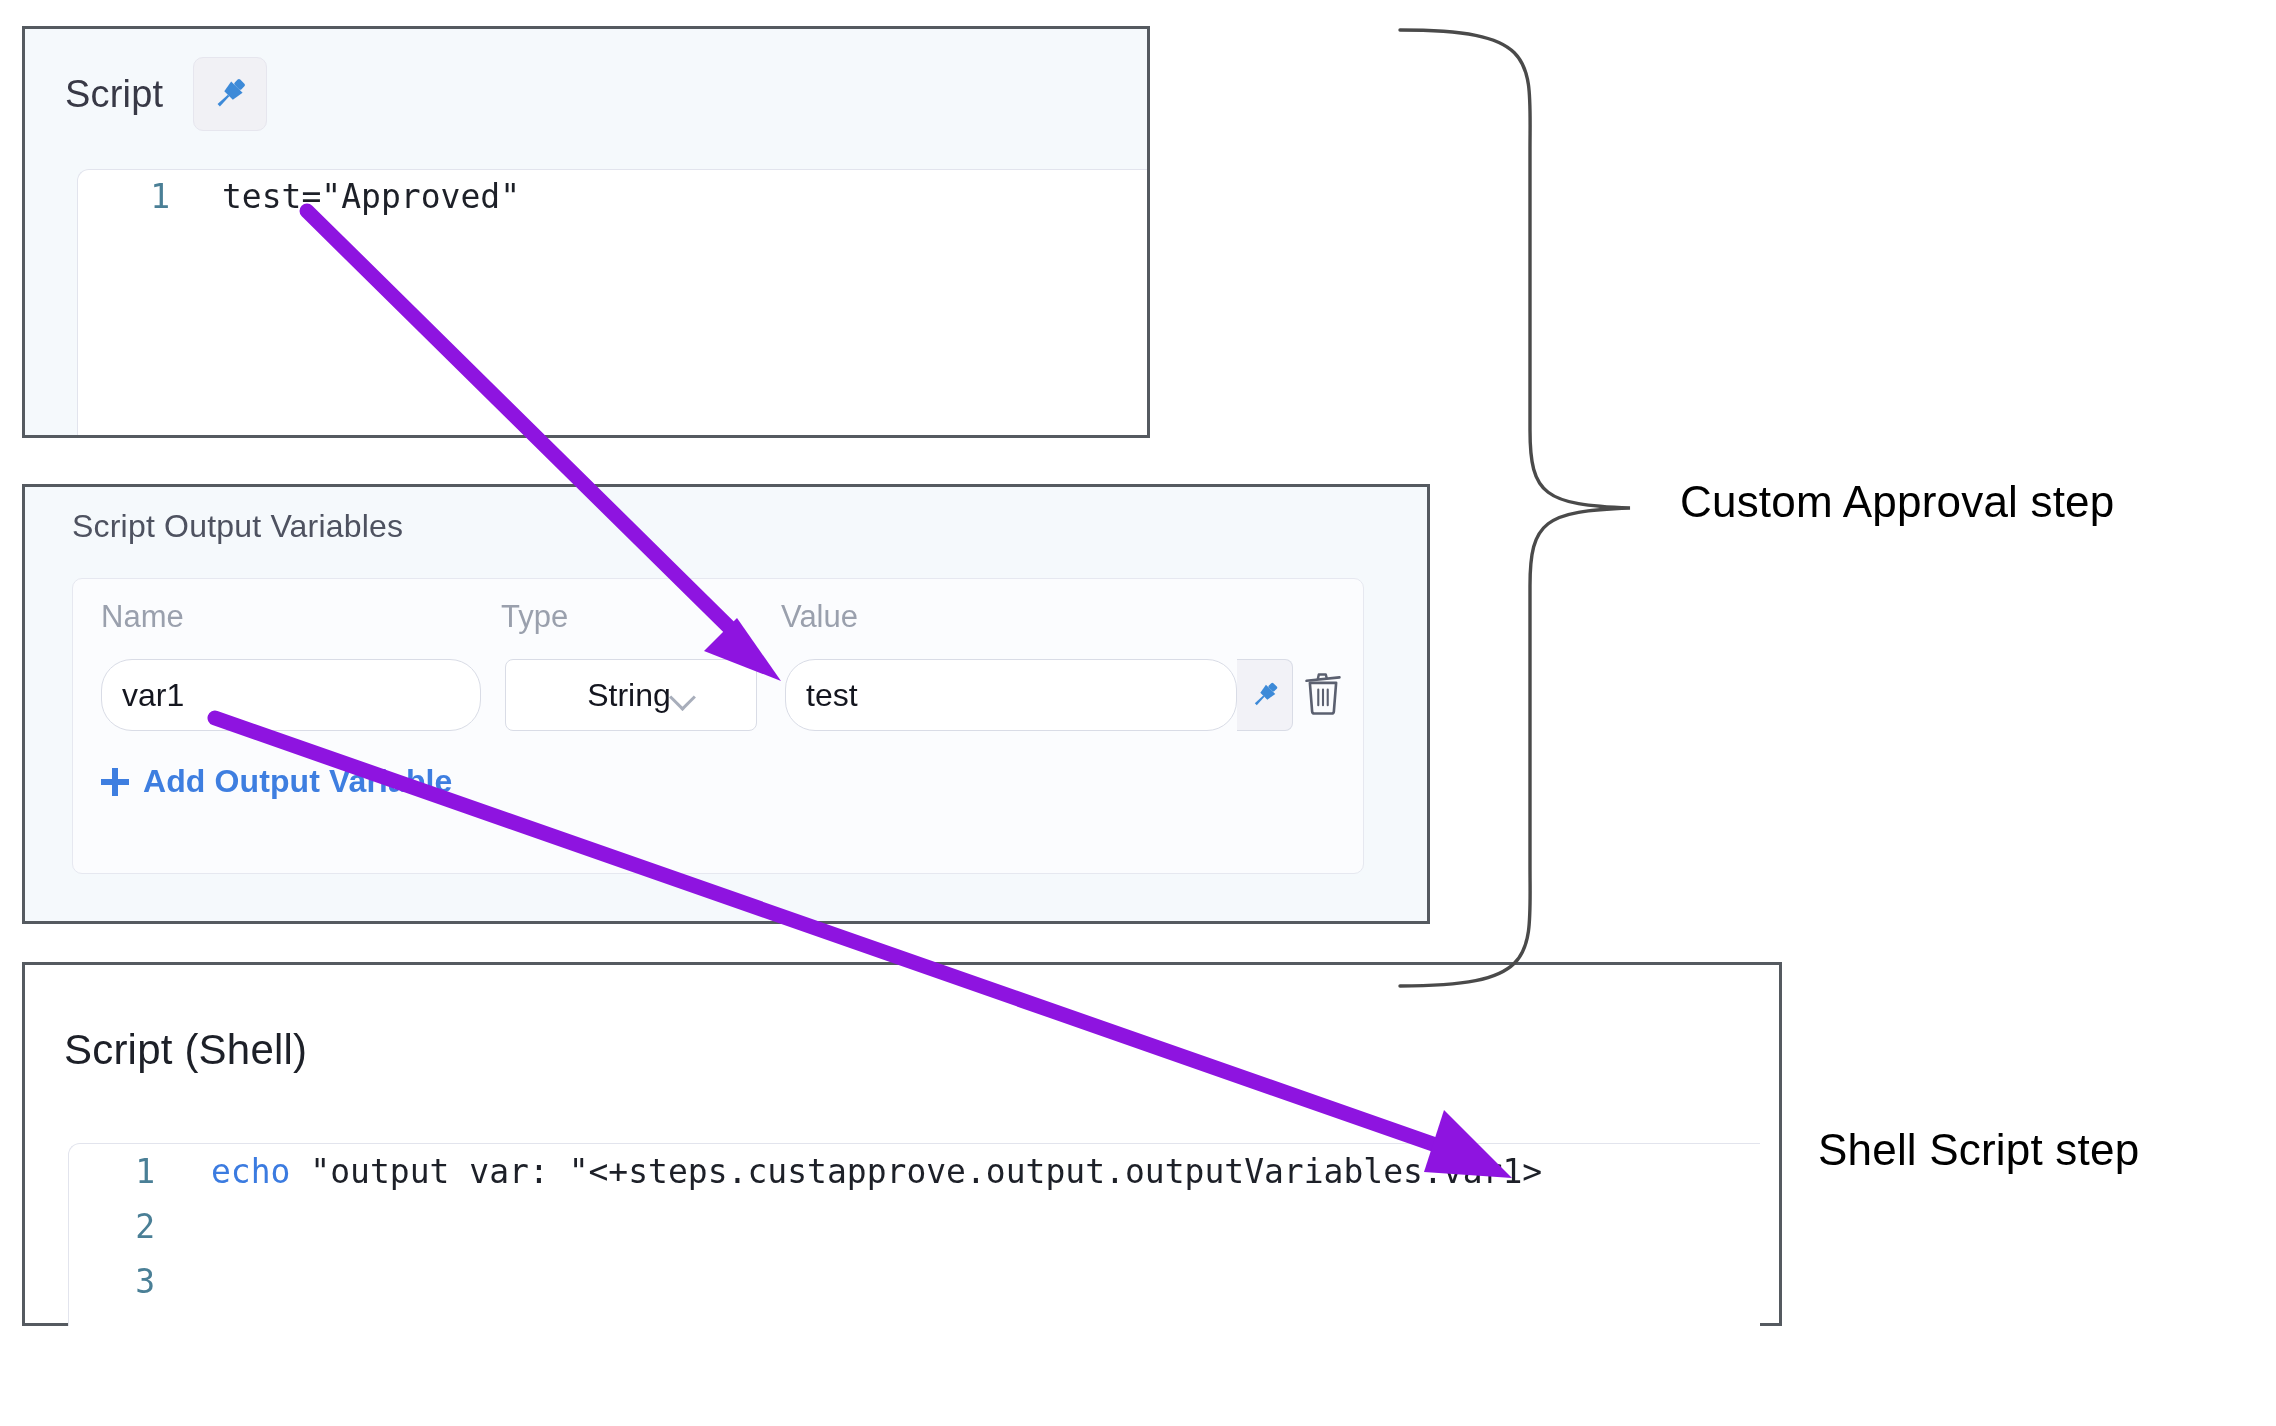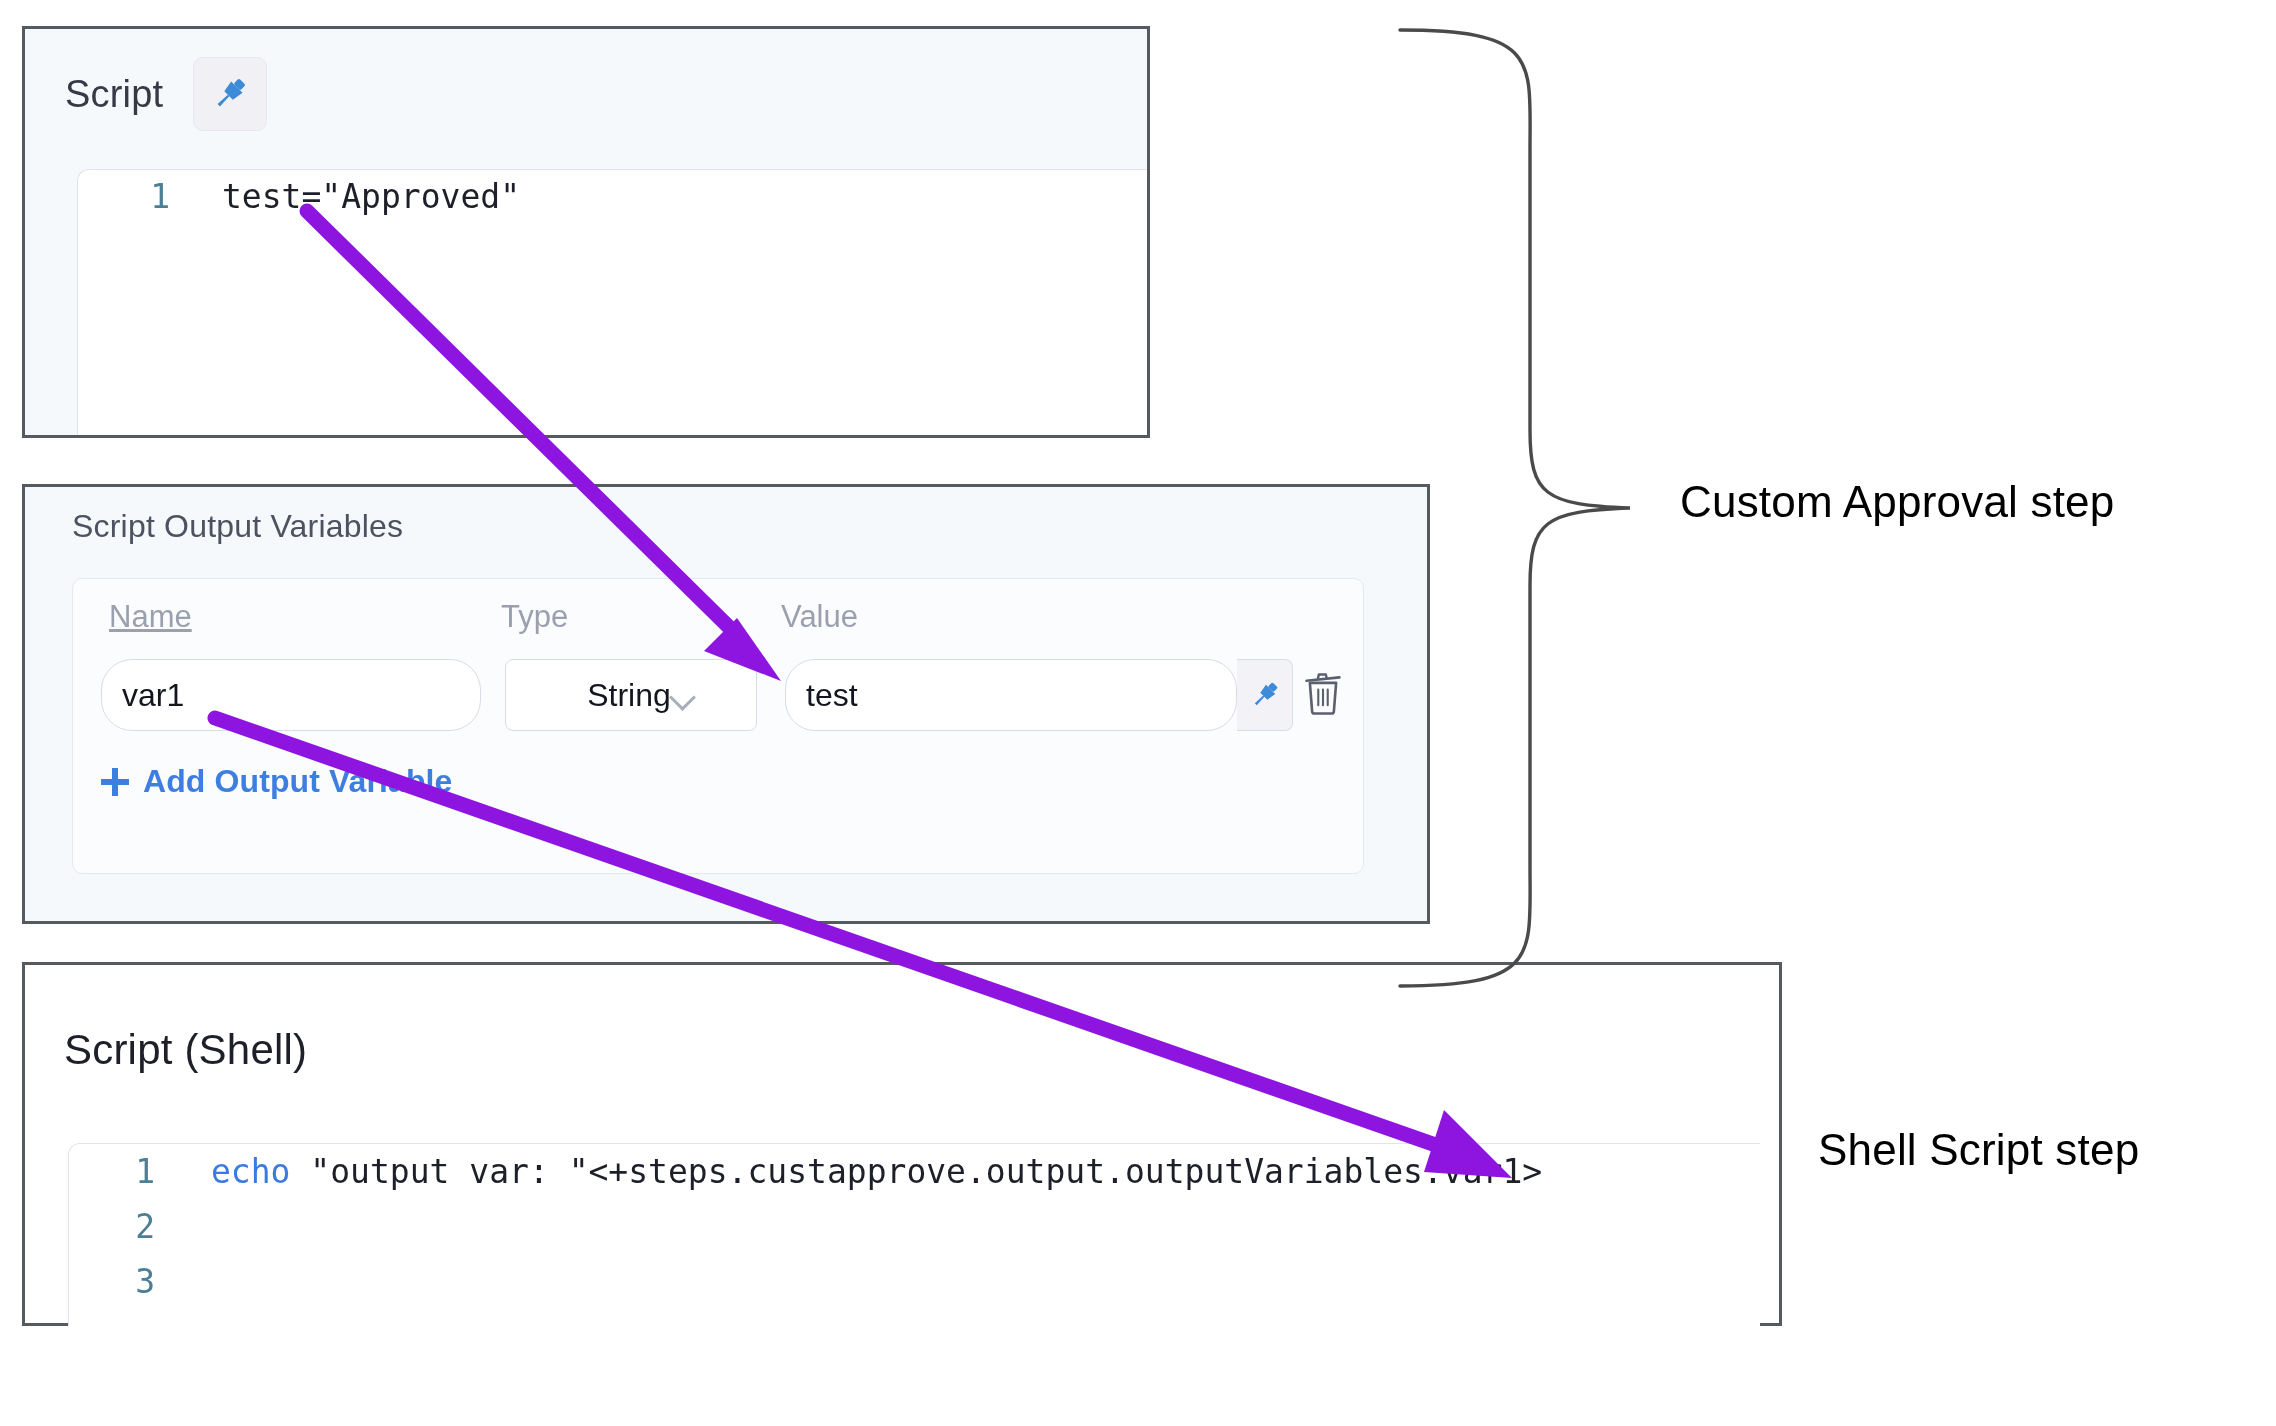--- a/index.html
+++ b/index.html
@@ -130,21 +130,21 @@
     left: 28px;
     right: 0;
     height: 44px;
   }
   .col-label {
     position: absolute;
     font-size: 31px;
     color: #9aa0ad;
     top: 0;
   }
-  .col-name  { left: 8px; text-decoration: underline; }
+  .col-name  { left: 0px; }
   .col-type  { left: 400px; }
   .col-value { left: 680px; }
 
   .field-row {
     position: absolute;
     top: 80px;
     left: 28px;
     height: 72px;
   }
   .text-input {

